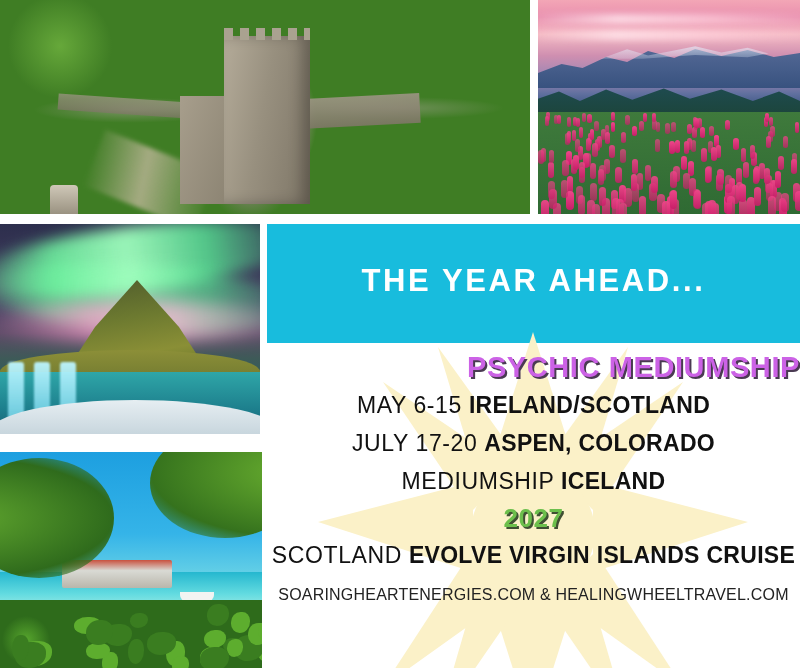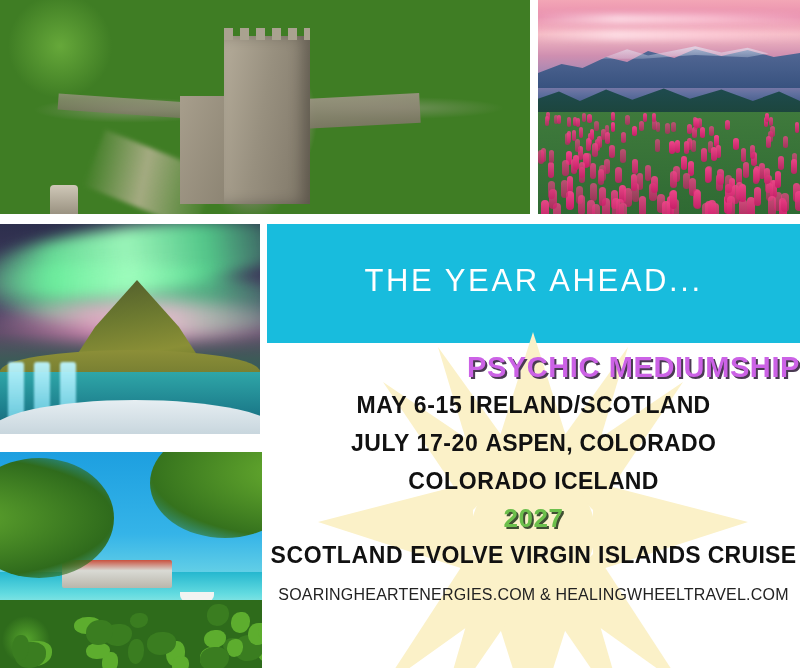--- a/index.html
+++ b/index.html
@@ -224,21 +224,21 @@
     flex-direction: column;
     align-items: center;
     justify-content: center;
     box-sizing: border-box;
     padding-bottom: 4px;
   }
   #banner-title {
     color: #ffffff;
     font-size: 31px;
     letter-spacing: 2.6px;
-    font-weight: 400;
+    font-weight: 700;
     line-height: 1.05;
     white-space: nowrap;
     text-align: right;
   }
   #banner-subtitle {
     color: #ffffff;
     font-size: 22px;
     letter-spacing: 1.7px;
     font-weight: 400;
     line-height: 1.1;
@@ -284,21 +284,21 @@
   #year-2026 { margin-top: 9px; }
   #year-2027 { margin-top: 12px; }
 
   .event-row {
     color: #111111;
     font-size: 23px;
     line-height: 1.0;
     white-space: nowrap;
     letter-spacing: 0.6px;
   }
-  .event-row .when { font-weight: 700; }
+  .event-row .when { font-weight: 400; }
   .event-row .where { font-weight: bold; letter-spacing: 0.3px; }
   #event-0 { margin-top: 12px; }
   #event-1 { margin-top: 15px; }
   #event-2 { margin-top: 15px; }
   #event-3 { margin-top: 13px; }
 
   #footer {
     color: #222222;
     font-size: 16px;
     letter-spacing: 0.2px;
@@ -579,21 +579,21 @@
 
     <div class="event-row" id="event-0">
       <span class="when">MAY 6-15</span>
       <span class="where">IRELAND/SCOTLAND</span>
     </div>
     <div class="event-row" id="event-1">
       <span class="when">JULY 17-20</span>
       <span class="where">ASPEN, COLORADO</span>
     </div>
     <div class="event-row" id="event-2">
-      <span class="when">COLORADO</span>
+      <span class="when">MEDIUMSHIP</span>
       <span class="where">ICELAND</span>
     </div>
 
     <div class="year" id="year-2027">2027</div>
 
     <div class="event-row" id="event-3">
       <span class="when">SCOTLAND</span>
       <span class="where">EVOLVE VIRGIN ISLANDS CRUISE</span>
     </div>
 

